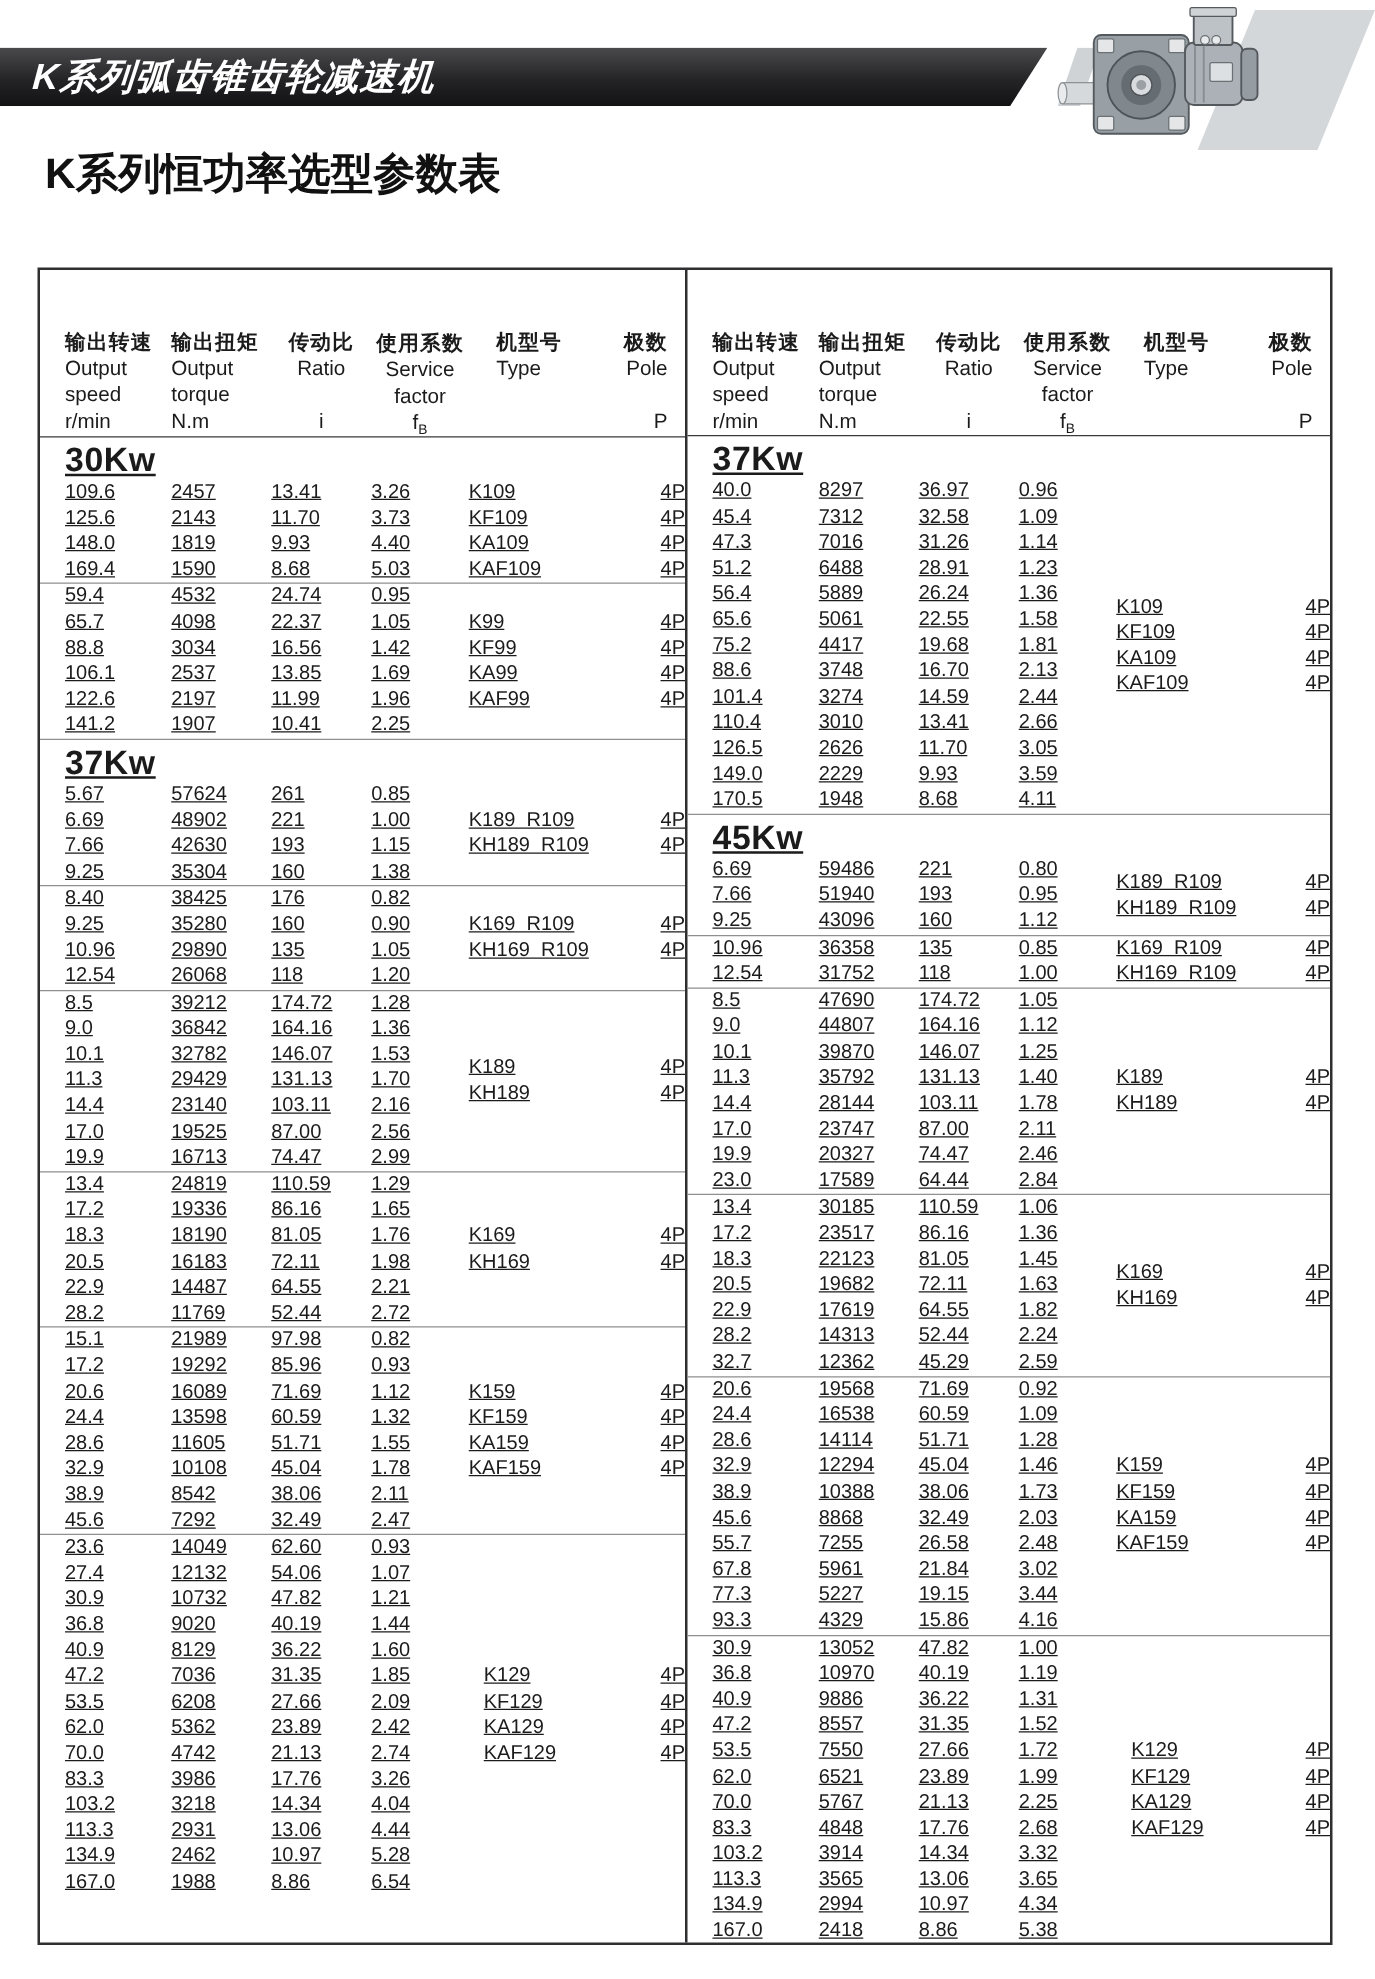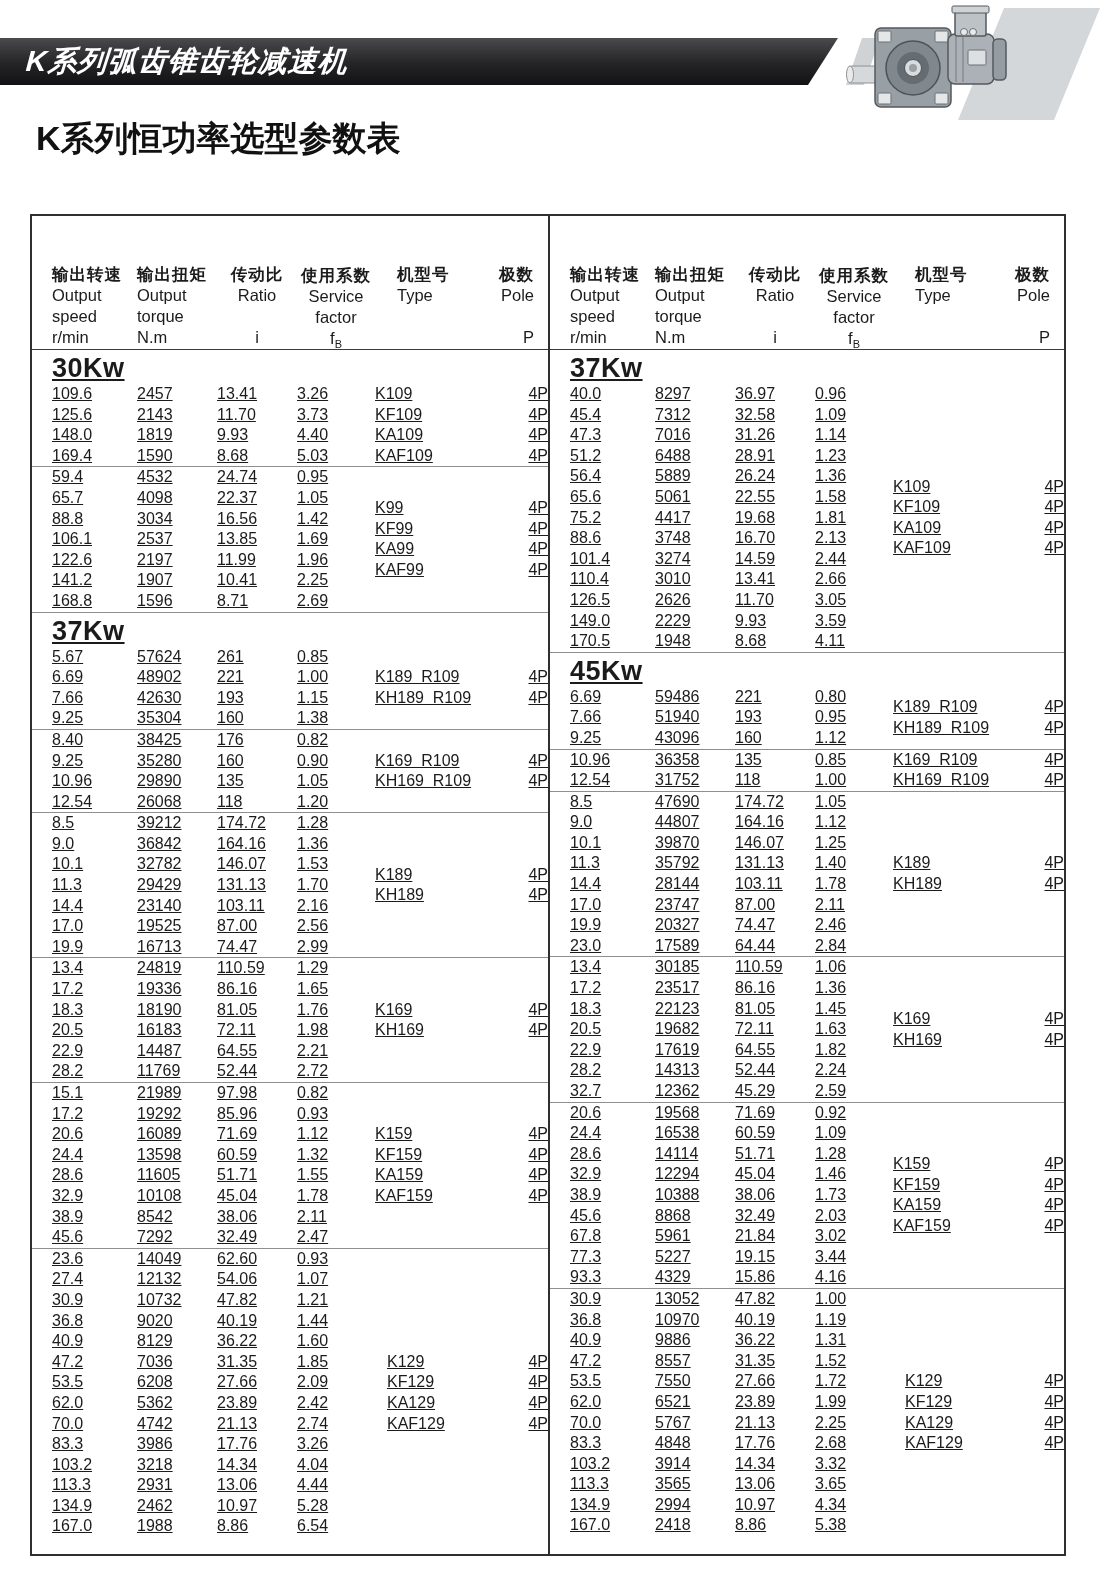--- a/index.html
+++ b/index.html
@@ -214,26 +214,20 @@
                   <div class="cell cc1">2197</div>
                   <div class="cell cc2">11.99</div>
                   <div class="cell cc3">1.96</div>
                 </div>
                 <div class="row">
                   <div class="cell cc0">141.2</div>
                   <div class="cell cc1">1907</div>
                   <div class="cell cc2">10.41</div>
                   <div class="cell cc3">2.25</div>
                 </div>
-                <div class="row">
-                  <div class="cell cc0">168.8</div>
-                  <div class="cell cc1">1596</div>
-                  <div class="cell cc2">8.71</div>
-                  <div class="cell cc3">2.69</div>
-                </div>
               </div>
               <div class="types">
                 <div class="tline">
                   <div class="model">K99</div>
                   <div class="pole">4P</div>
                 </div>
                 <div class="tline">
                   <div class="model">KF99</div>
                   <div class="pole">4P</div>
                 </div>
@@ -964,20 +958,26 @@
                   <div class="cell cc2">38.06</div>
                   <div class="cell cc3">1.73</div>
                 </div>
                 <div class="row">
                   <div class="cell cc0">45.6</div>
                   <div class="cell cc1">8868</div>
                   <div class="cell cc2">32.49</div>
                   <div class="cell cc3">2.03</div>
                 </div>
                 <div class="row">
+                  <div class="cell cc0">55.7</div>
+                  <div class="cell cc1">7255</div>
+                  <div class="cell cc2">26.58</div>
+                  <div class="cell cc3">2.48</div>
+                </div>
+                <div class="row">
                   <div class="cell cc0">67.8</div>
                   <div class="cell cc1">5961</div>
                   <div class="cell cc2">21.84</div>
                   <div class="cell cc3">3.02</div>
                 </div>
                 <div class="row">
                   <div class="cell cc0">77.3</div>
                   <div class="cell cc1">5227</div>
                   <div class="cell cc2">19.15</div>
                   <div class="cell cc3">3.44</div>

